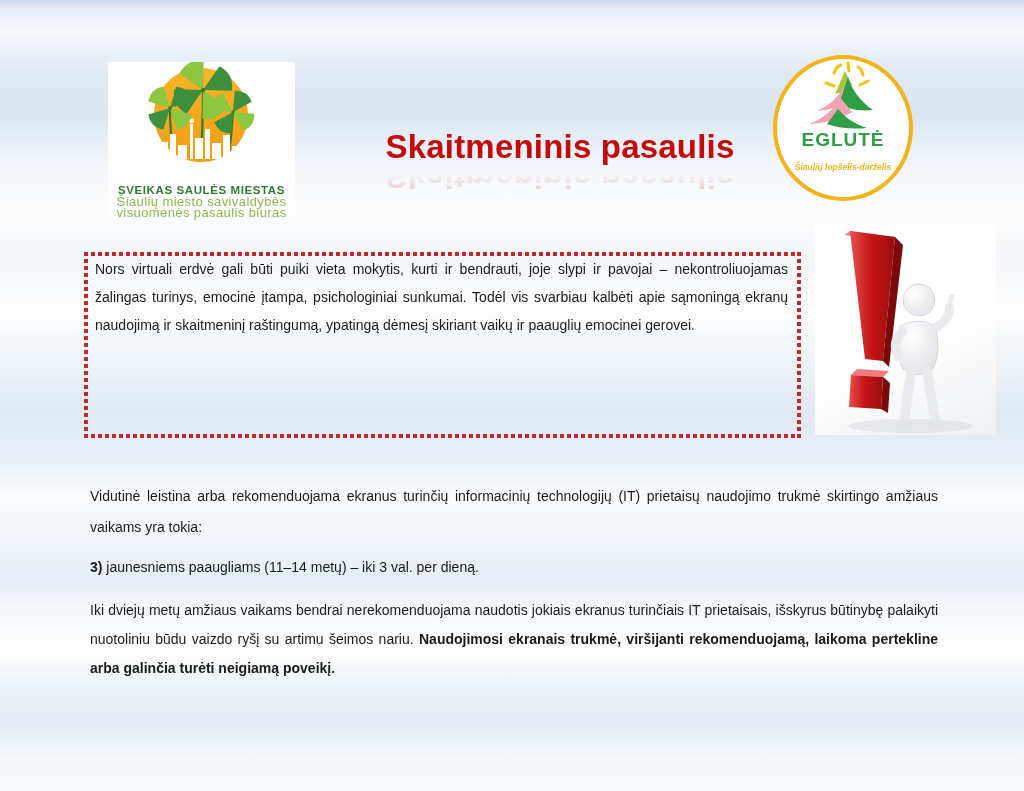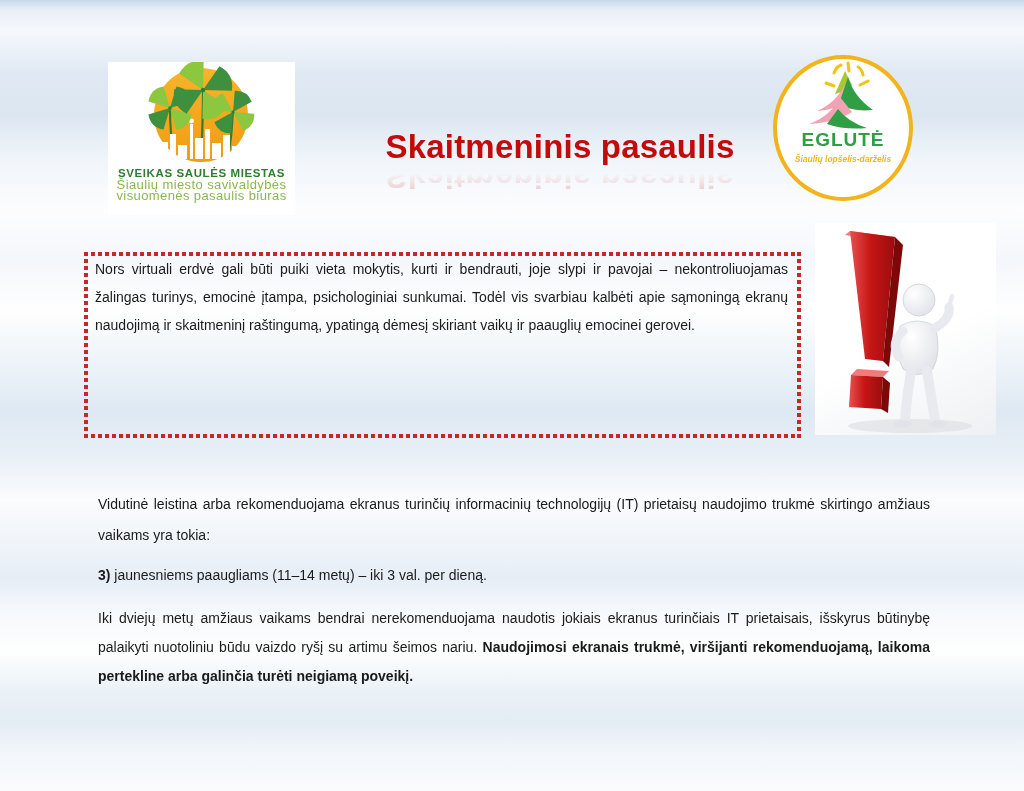--- a/index.html
+++ b/index.html
@@ -22,21 +22,21 @@
 
   
   .logo-left {
     position: absolute; left: 108px; top: 62px;
     width: 187px; height: 153px;
     background: #ffffff;
     text-align: center;
   }
   .logo-left svg { display: block; margin: 0 auto; }
   .ll-title {
-    margin-top: 1px;
+    margin-top: 18px;
     font-size: 11.5px; font-weight: bold; letter-spacing: 0.6px;
     color: #2f7d32; white-space: nowrap;
   }
   .ll-sub {
     font-size: 13px; color: #8ab84f; letter-spacing: 0.4px;
     line-height: 11px; white-space: nowrap; text-align: center;
   }
 
   .title-wrap { position: absolute; left: 0; top: 129px; width: 100%; text-align: center; pointer-events: none; margin-left: 48px; }
   .title {
@@ -60,21 +60,21 @@
     box-sizing: border-box;
     text-align: center;
   }
   .logo-right svg { display: block; margin: 2px auto 0; }
   .lr-name {
     margin-top: -4px;
     font-size: 19px; font-weight: bold; letter-spacing: 1px;
     color: #2f9e44; white-space: nowrap;
   }
   .lr-sub {
-    margin-top: 3px;
+    margin-top: 11px;
     font-size: 8.5px; font-style: italic; font-weight: bold;
     color: #eeb51c; white-space: nowrap;
   }
 
   
   .callout {
     position: absolute; left: 84px; top: 252px;
     width: 717px; height: 186px;
     box-sizing: border-box;
     padding: 3px 13px 0 11px;
@@ -97,21 +97,21 @@
     position: absolute; left: 815px; top: 223px;
     width: 181px; height: 212px;
     background: linear-gradient(155deg, #ffffff 55%, #eef0f3 100%);
   }
 
   
   .content {
     position: absolute; left: 90px; top: 481px; width: 848px;
     color: #1a1a1a; font-size: 14px;
   }
-  .content p { margin: 8px; }
+  .content p { margin: 0; }
   .p-intro { line-height: 31px; text-align: justify; margin-bottom: 13px !important; }
   .p-item  { line-height: 22px; margin-bottom: 18px !important; }
   .p-outro { line-height: 29px; text-align: justify; }
   .content b { font-weight: bold; }
 </style>
 </head>
 <body>
 
 <div class="slide">
 

